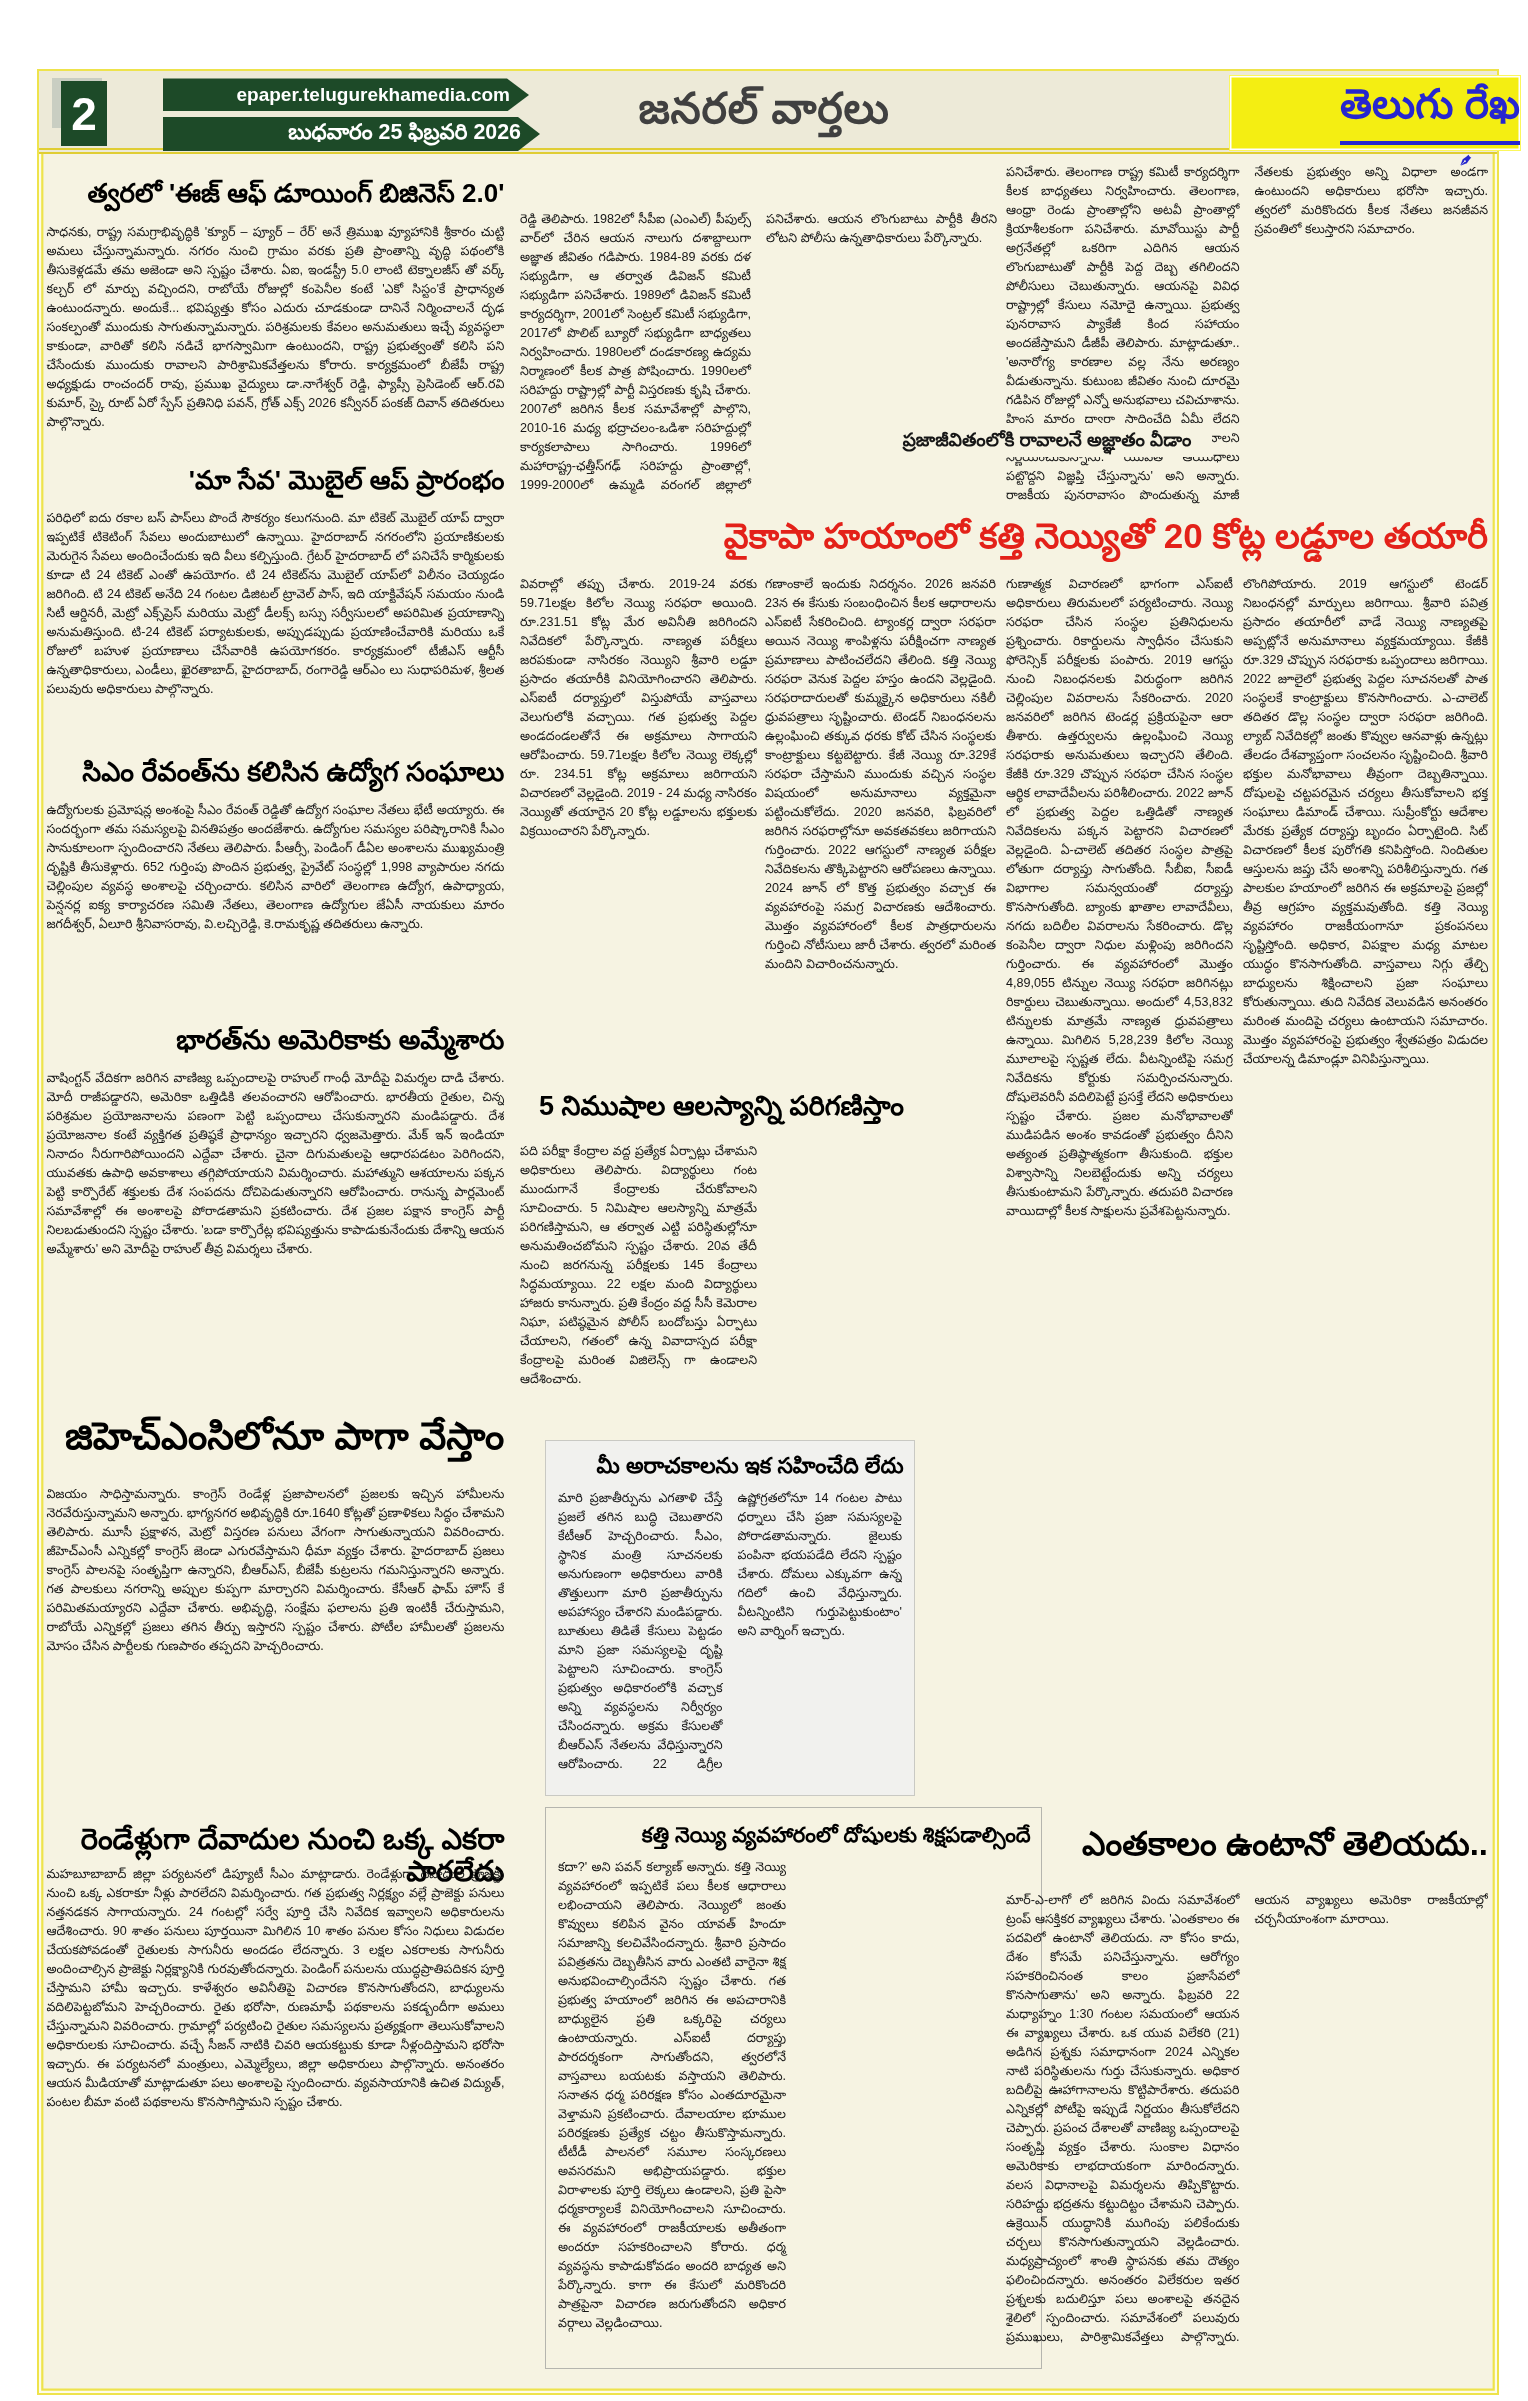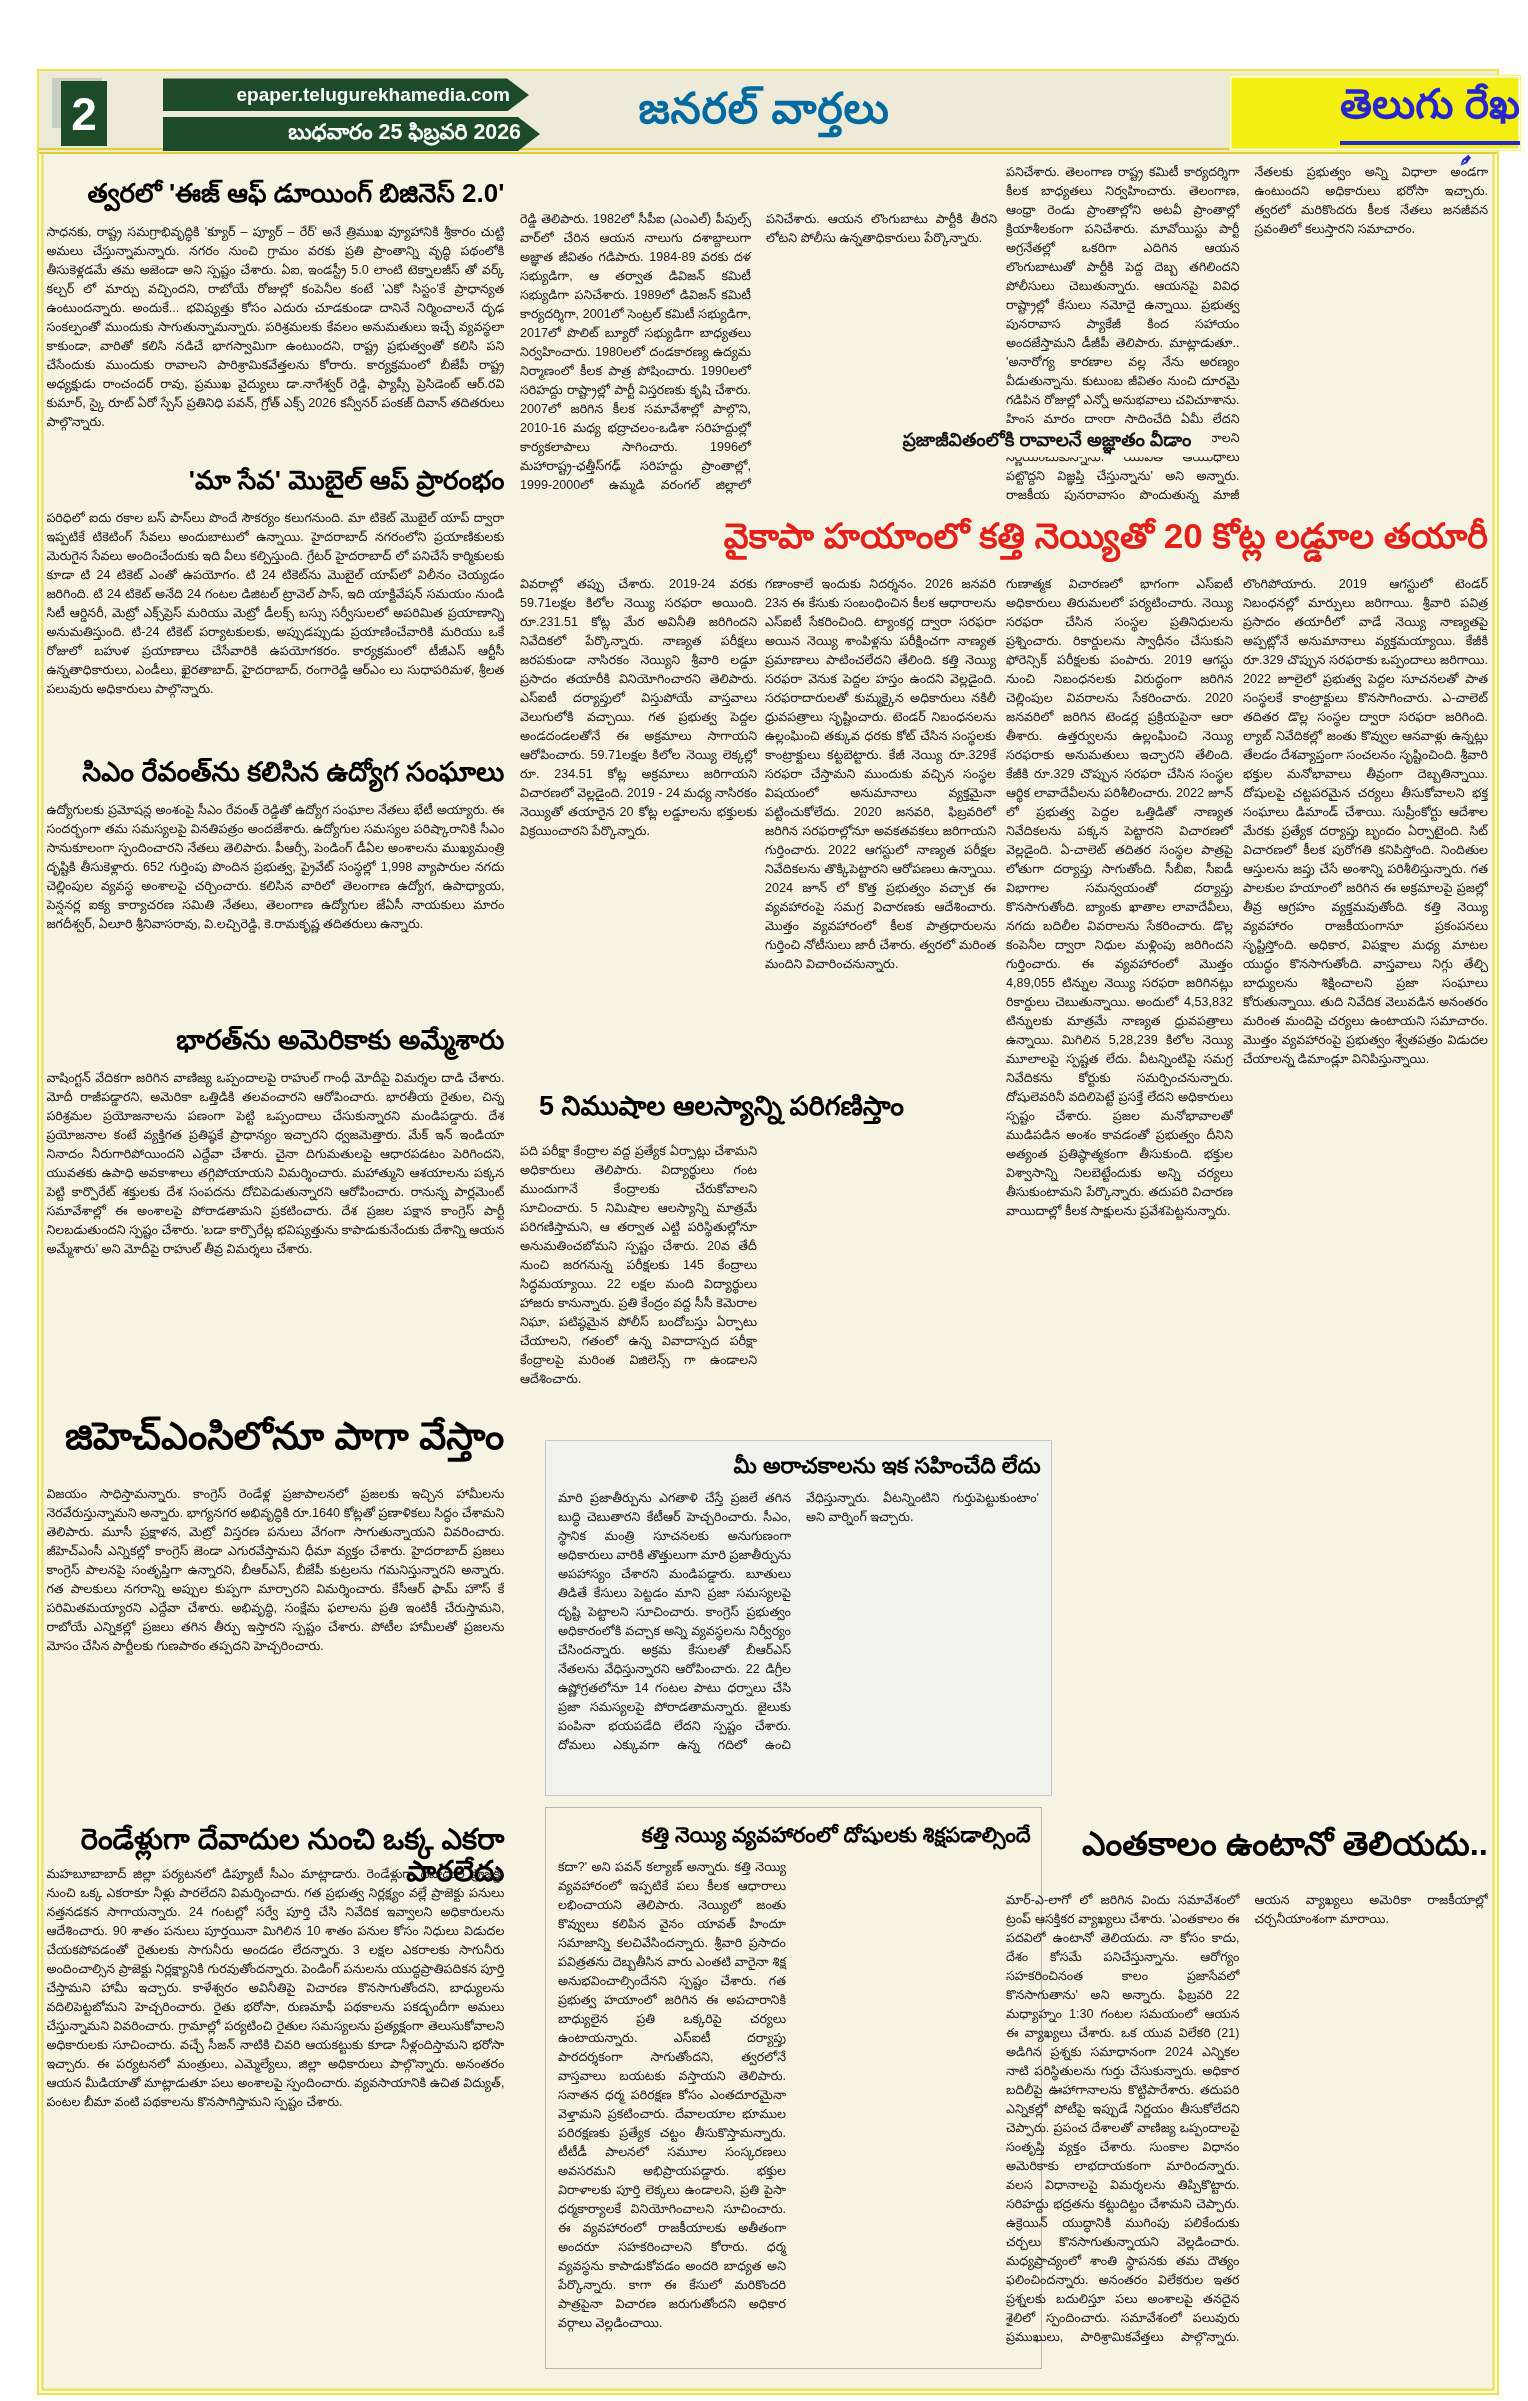--- a/index.html
+++ b/index.html
@@ -20,21 +20,21 @@
   .pgnum-shadow{position:absolute;left:13.3px;top:7.4px;width:50px;height:50px;background:#c9cec2;}
   .pgnum{position:absolute;left:22px;top:10.4px;width:46px;height:65px;background:#1d4a28;
          color:#fff;font-size:46px;font-weight:bold;display:flex;align-items:center;justify-content:center;}
   .ribbon{position:absolute;background:#1d4a28;color:#fff;font-weight:bold;
           display:flex;align-items:center;justify-content:flex-end;
           clip-path:polygon(0 0, calc(100% - 22px) 0, 100% 50%, calc(100% - 22px) 100%, 0 100%);
           padding-right:19px;box-sizing:border-box;}
   .ribbon.site{left:124px;top:7.4px;width:366px;height:33px;font-size:19px;}
   .ribbon.date{left:124px;top:46px;width:377px;height:34px;font-size:21.4px;}
   .section-title{position:absolute;left:518px;top:13.3px;width:414px;text-align:center;
-                 color:#0369a1;font-size:43px;font-weight:800;letter-spacing:0.7px;}
+                 color:#404040;font-size:43px;font-weight:800;letter-spacing:0.7px;}
   .masthead{position:absolute;left:1190px;top:4.4px;width:290px;height:74px;background:#f4ee12;
             border:1.5px solid #fbf75c;box-shadow:inset 0 0 0 1.5px #ffffff;
             display:flex;align-items:center;justify-content:flex-end;}
   .masthead .mtext{color:#2626cf;font-size:41px;font-weight:800;
                    border-bottom:4.4px solid #2626cf;padding-bottom:3px;position:relative;}
   .masthead .nib{position:absolute;right:47px;bottom:-22px;font-size:19px;color:#2626cf;transform:rotate(135deg);}
   
   .hl{font-weight:800;color:#000;text-align:right;line-height:1.12;}
   .bd{font-size:12.6px;line-height:19px;text-align:justify;overflow:hidden;color:#141414;}
   .cols2{column-count:2;column-gap:15px;column-fill:auto;}
@@ -89,21 +89,21 @@
 
   <div class="abs hl red" style="left:614px;top:445px;width:835px;font-size:35px;">వైకాపా హయాంలో  కత్తి నెయ్యితో 20 కోట్ల లడ్డూల తయారీ</div>
   <div class="abs bd" style="left:481px;top:504px;width:237px;height:507px;">వివరాల్లో తప్పు చేశారు. 2019-24 వరకు 59.71లక్షల కిలోల నెయ్యి సరఫరా అయింది. రూ.231.51 కోట్ల మేర అవినీతి జరిగిందని నివేదికలో పేర్కొన్నారు. నాణ్యత పరీక్షలు జరపకుండా నాసిరకం నెయ్యిని శ్రీవారి లడ్డూ ప్రసాదం తయారీకి వినియోగించారని తెలిపారు. ఎస్ఐటీ దర్యాప్తులో విస్తుపోయే వాస్తవాలు వెలుగులోకి వచ్చాయి. గత ప్రభుత్వ పెద్దల అండదండలతోనే ఈ అక్రమాలు సాగాయని ఆరోపించారు. 59.71లక్షల కిలోల నెయ్యి లెక్కల్లో రూ. 234.51 కోట్ల అక్రమాలు జరిగాయని విచారణలో వెల్లడైంది. 2019 - 24 మధ్య నాసిరకం నెయ్యితో తయారైన 20 కోట్ల లడ్డూలను భక్తులకు విక్రయించారని పేర్కొన్నారు.</div>
   <div class="abs bd" style="left:726px;top:504px;width:231px;height:861px;">గణాంకాలే ఇందుకు నిదర్శనం. 2026 జనవరి 23న ఈ కేసుకు సంబంధించిన కీలక ఆధారాలను ఎస్ఐటీ సేకరించింది. ట్యాంకర్ల ద్వారా సరఫరా అయిన నెయ్యి శాంపిళ్లను పరీక్షించగా నాణ్యత ప్రమాణాలు పాటించలేదని తేలింది. కత్తి నెయ్యి సరఫరా వెనుక పెద్దల హస్తం ఉందని వెల్లడైంది. సరఫరాదారులతో కుమ్మక్కైన అధికారులు నకిలీ ధ్రువపత్రాలు సృష్టించారు. టెండర్ నిబంధనలను ఉల్లంఘించి తక్కువ ధరకు కోట్ చేసిన సంస్థలకు కాంట్రాక్టులు కట్టబెట్టారు. కేజీ నెయ్యి రూ.329కే సరఫరా చేస్తామని ముందుకు వచ్చిన సంస్థల విషయంలో అనుమానాలు వ్యక్తమైనా పట్టించుకోలేదు. 2020 జనవరి, ఫిబ్రవరిలో జరిగిన సరఫరాల్లోనూ అవకతవకలు జరిగాయని గుర్తించారు. 2022 ఆగస్టులో నాణ్యత పరీక్షల నివేదికలను తొక్కిపెట్టారని ఆరోపణలు ఉన్నాయి. 2024 జూన్ లో కొత్త ప్రభుత్వం వచ్చాక ఈ వ్యవహారంపై సమగ్ర విచారణకు ఆదేశించారు. మొత్తం వ్యవహారంలో కీలక పాత్రధారులను గుర్తించి నోటీసులు జారీ చేశారు. త్వరలో మరింత మందిని విచారించనున్నారు.</div>
   <div class="abs bd" style="left:967px;top:504px;width:227px;height:1242px;">గుణాత్మక విచారణలో భాగంగా ఎస్ఐటీ అధికారులు తిరుమలలో పర్యటించారు. నెయ్యి సరఫరా చేసిన సంస్థల ప్రతినిధులను ప్రశ్నించారు. రికార్డులను స్వాధీనం చేసుకుని ఫోరెన్సిక్ పరీక్షలకు పంపారు. 2019 ఆగస్టు నుంచి నిబంధనలకు విరుద్ధంగా జరిగిన చెల్లింపుల వివరాలను సేకరించారు. 2020 జనవరిలో జరిగిన టెండర్ల ప్రక్రియపైనా ఆరా తీశారు. ఉత్తర్వులను ఉల్లంఘించి నెయ్యి సరఫరాకు అనుమతులు ఇచ్చారని తేలింది. కేజీకి రూ.329 చొప్పున సరఫరా చేసిన సంస్థల ఆర్థిక లావాదేవీలను పరిశీలించారు. 2022 జూన్ లో ప్రభుత్వ పెద్దల ఒత్తిడితో నాణ్యత నివేదికలను పక్కన పెట్టారని విచారణలో వెల్లడైంది. ఏ-చాలెట్ తదితర సంస్థల పాత్రపై లోతుగా దర్యాప్తు సాగుతోంది. సీబీఐ, సీఐడీ విభాగాల సమన్వయంతో దర్యాప్తు కొనసాగుతోంది. బ్యాంకు ఖాతాల లావాదేవీలు, నగదు బదిలీల వివరాలను సేకరించారు. డొల్ల కంపెనీల ద్వారా నిధుల మళ్లింపు జరిగిందని గుర్తించారు. ఈ వ్యవహారంలో మొత్తం 4,89,055 టిన్నుల నెయ్యి సరఫరా జరిగినట్లు రికార్డులు చెబుతున్నాయి. అందులో 4,53,832 టిన్నులకు మాత్రమే నాణ్యత ధ్రువపత్రాలు ఉన్నాయి. మిగిలిన 5,28,239 కిలోల నెయ్యి మూలాలపై స్పష్టత లేదు. వీటన్నింటిపై సమగ్ర నివేదికను కోర్టుకు సమర్పించనున్నారు. దోషులెవరినీ వదిలిపెట్టే ప్రసక్తే లేదని అధికారులు స్పష్టం చేశారు. ప్రజల మనోభావాలతో ముడిపడిన అంశం కావడంతో ప్రభుత్వం దీనిని అత్యంత ప్రతిష్ఠాత్మకంగా తీసుకుంది. భక్తుల విశ్వాసాన్ని నిలబెట్టేందుకు అన్ని చర్యలు తీసుకుంటామని పేర్కొన్నారు. తదుపరి విచారణ వాయిదాల్లో కీలక సాక్షులను ప్రవేశపెట్టనున్నారు.</div>
   <div class="abs bd" style="left:1204px;top:504px;width:245px;height:1242px;">లొంగిపోయారు. 2019 ఆగస్టులో టెండర్ నిబంధనల్లో మార్పులు జరిగాయి. శ్రీవారి పవిత్ర ప్రసాదం తయారీలో వాడే నెయ్యి నాణ్యతపై అప్పట్లోనే అనుమానాలు వ్యక్తమయ్యాయి. కేజీకి రూ.329 చొప్పున సరఫరాకు ఒప్పందాలు జరిగాయి. 2022 జూలైలో ప్రభుత్వ పెద్దల సూచనలతో పాత సంస్థలకే కాంట్రాక్టులు కొనసాగించారు. ఎ-చాలెట్ తదితర డొల్ల సంస్థల ద్వారా సరఫరా జరిగింది. ల్యాబ్ నివేదికల్లో జంతు కొవ్వుల ఆనవాళ్లు ఉన్నట్లు తేలడం దేశవ్యాప్తంగా సంచలనం సృష్టించింది. శ్రీవారి భక్తుల మనోభావాలు తీవ్రంగా దెబ్బతిన్నాయి. దోషులపై చట్టపరమైన చర్యలు తీసుకోవాలని భక్త సంఘాలు డిమాండ్ చేశాయి. సుప్రీంకోర్టు ఆదేశాల మేరకు ప్రత్యేక దర్యాప్తు బృందం ఏర్పాటైంది. సిట్ విచారణలో కీలక పురోగతి కనిపిస్తోంది. నిందితుల ఆస్తులను జప్తు చేసే అంశాన్ని పరిశీలిస్తున్నారు. గత పాలకుల హయాంలో జరిగిన ఈ అక్రమాలపై ప్రజల్లో తీవ్ర ఆగ్రహం వ్యక్తమవుతోంది. కత్తి నెయ్యి వ్యవహారం రాజకీయంగానూ ప్రకంపనలు సృష్టిస్తోంది. అధికార, విపక్షాల మధ్య మాటల యుద్ధం కొనసాగుతోంది. వాస్తవాలు నిగ్గు తేల్చి బాధ్యులను శిక్షించాలని ప్రజా సంఘాలు కోరుతున్నాయి. తుది నివేదిక వెలువడిన అనంతరం మరింత మందిపై చర్యలు ఉంటాయని సమాచారం. మొత్తం వ్యవహారంపై ప్రభుత్వం శ్వేతపత్రం విడుదల చేయాలన్న డిమాండ్లూ వినిపిస్తున్నాయి.</div>
 
   <div class="abs hl" style="left:481px;top:1016px;width:384px;font-size:27px;background:#f6f3e2;padding:4.4px 0;">5 నిముషాల ఆలస్యాన్ని పరిగణిస్తాం</div>
   <div class="abs bd" style="left:481px;top:1071px;width:237px;height:291px;">పది పరీక్షా కేంద్రాల వద్ద ప్రత్యేక ఏర్పాట్లు చేశామని అధికారులు తెలిపారు. విద్యార్థులు గంట ముందుగానే కేంద్రాలకు చేరుకోవాలని సూచించారు. 5 నిమిషాల ఆలస్యాన్ని మాత్రమే పరిగణిస్తామని, ఆ తర్వాత ఎట్టి పరిస్థితుల్లోనూ అనుమతించబోమని స్పష్టం చేశారు. 20వ తేదీ నుంచి జరగనున్న పరీక్షలకు 145 కేంద్రాలు సిద్ధమయ్యాయి. 22 లక్షల మంది విద్యార్థులు హాజరు కానున్నారు. ప్రతి కేంద్రం వద్ద సీసీ కెమెరాల నిఘా, పటిష్ఠమైన పోలీస్ బందోబస్తు ఏర్పాటు చేయాలని, గతంలో ఉన్న వివాదాస్పద పరీక్షా కేంద్రాలపై మరింత విజిలెన్స్ గా ఉండాలని ఆదేశించారు.</div>
 
-  <div class="abs box1" style="left:506px;top:1369px;width:507px;height:356px;">
+  <div class="abs box1" style="left:506px;top:1369px;width:370px;height:356px;">
     <div class="hl" style="font-size:22px;padding:13.3px 10.4px 7.4px 10.4px;">మీ అరాచకాలను ఇక సహించేది లేదు</div>
     <div class="bd cols2" style="margin:3px 12px 0 12px;height:287px;">మారి ప్రజాతీర్పును ఎగతాళి చేస్తే ప్రజలే తగిన బుద్ధి చెబుతారని కేటీఆర్ హెచ్చరించారు. సీఎం, స్థానిక మంత్రి సూచనలకు అనుగుణంగా అధికారులు వారికి తొత్తులుగా మారి ప్రజాతీర్పును అపహాస్యం చేశారని మండిపడ్డారు. బూతులు తిడితే కేసులు పెట్టడం మాని ప్రజా సమస్యలపై దృష్టి పెట్టాలని సూచించారు. కాంగ్రెస్ ప్రభుత్వం అధికారంలోకి వచ్చాక అన్ని వ్యవస్థలను నిర్వీర్యం చేసిందన్నారు. అక్రమ కేసులతో బీఆర్ఎస్ నేతలను వేధిస్తున్నారని ఆరోపించారు. 22 డిగ్రీల ఉష్ణోగ్రతలోనూ 14 గంటల పాటు ధర్నాలు చేసి ప్రజా సమస్యలపై పోరాడతామన్నారు. జైలుకు పంపినా భయపడేది లేదని స్పష్టం చేశారు. దోమలు ఎక్కువగా ఉన్న గదిలో ఉంచి వేధిస్తున్నారు. వీటన్నింటిని గుర్తుపెట్టుకుంటాం' అని వార్నింగ్ ఇచ్చారు.</div>
   </div>
 
   <div class="abs box2" style="left:506px;top:1736px;width:497px;height:562px;">
     <div class="hl" style="font-size:21px;padding:15px 10.4px 7.4px 10.4px;">కత్తి నెయ్యి వ్యవహారంలో  దోషులకు శిక్షపడాల్సిందే</div>
     <div class="bd cols2" style="margin:4.4px 12px 0 12px;height:481px;">కదా?' అని పవన్ కల్యాణ్ అన్నారు. కత్తి నెయ్యి వ్యవహారంలో ఇప్పటికే పలు కీలక ఆధారాలు లభించాయని తెలిపారు. నెయ్యిలో జంతు కొవ్వులు కలిపిన వైనం యావత్ హిందూ సమాజాన్ని కలచివేసిందన్నారు. శ్రీవారి ప్రసాదం పవిత్రతను దెబ్బతీసిన వారు ఎంతటి వారైనా శిక్ష అనుభవించాల్సిందేనని స్పష్టం చేశారు. గత ప్రభుత్వ హయాంలో జరిగిన ఈ అపచారానికి బాధ్యులైన ప్రతి ఒక్కరిపై చర్యలు ఉంటాయన్నారు. ఎస్ఐటీ దర్యాప్తు పారదర్శకంగా సాగుతోందని, త్వరలోనే వాస్తవాలు బయటకు వస్తాయని తెలిపారు. సనాతన ధర్మ పరిరక్షణ కోసం ఎంతదూరమైనా వెళ్తామని ప్రకటించారు. దేవాలయాల భూముల పరిరక్షణకు ప్రత్యేక చట్టం తీసుకొస్తామన్నారు. టీటీడీ పాలనలో సమూల సంస్కరణలు అవసరమని అభిప్రాయపడ్డారు. భక్తుల విరాళాలకు పూర్తి లెక్కలు ఉండాలని, ప్రతి పైసా ధర్మకార్యాలకే వినియోగించాలని సూచించారు. ఈ వ్యవహారంలో రాజకీయాలకు అతీతంగా అందరూ సహకరించాలని కోరారు. ధర్మ వ్యవస్థను కాపాడుకోవడం అందరి బాధ్యత అని పేర్కొన్నారు. కాగా ఈ కేసులో మరికొందరి పాత్రపైనా విచారణ జరుగుతోందని అధికార వర్గాలు వెల్లడించాయి.</div>
   </div>
 
   <div class="abs hl" style="left:998px;top:1755px;width:451px;font-size:33px;">ఎంతకాలం ఉంటానో తెలియదు..</div>

